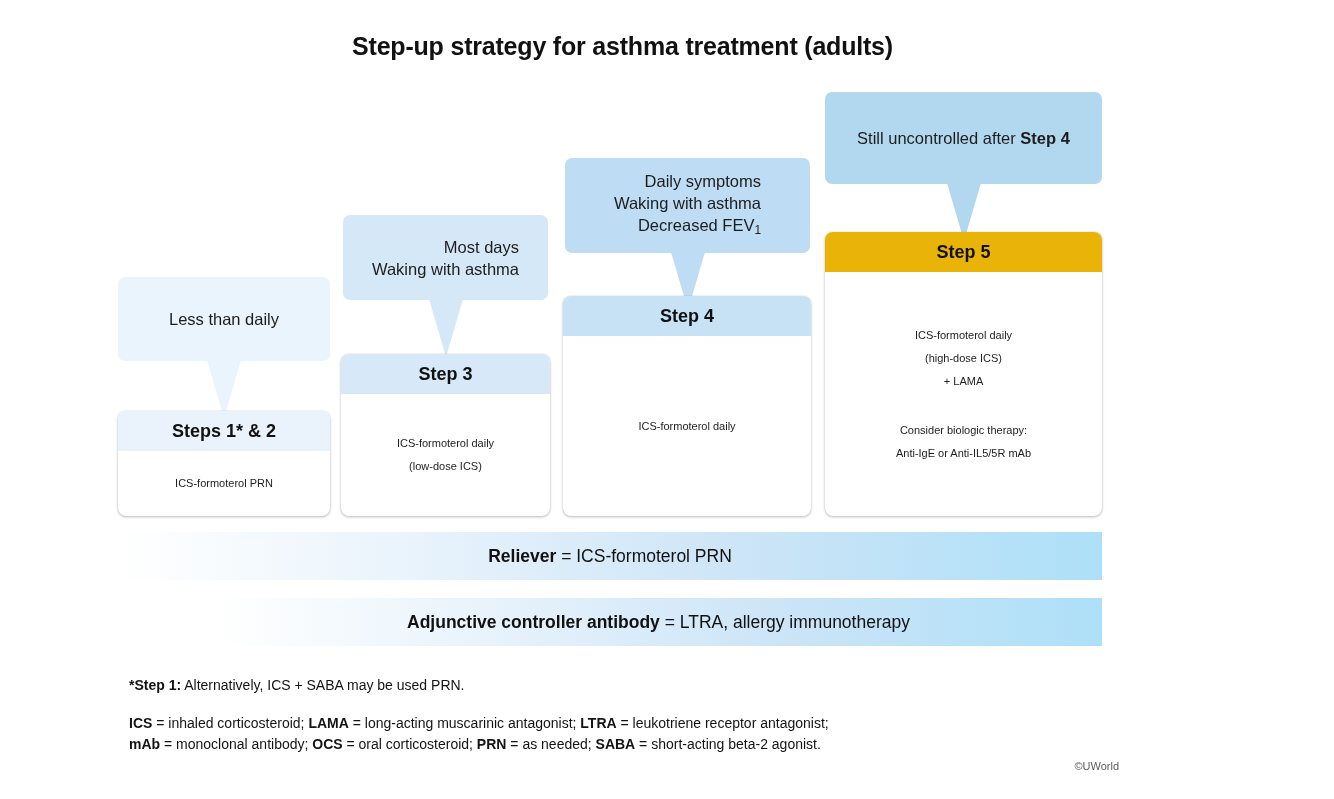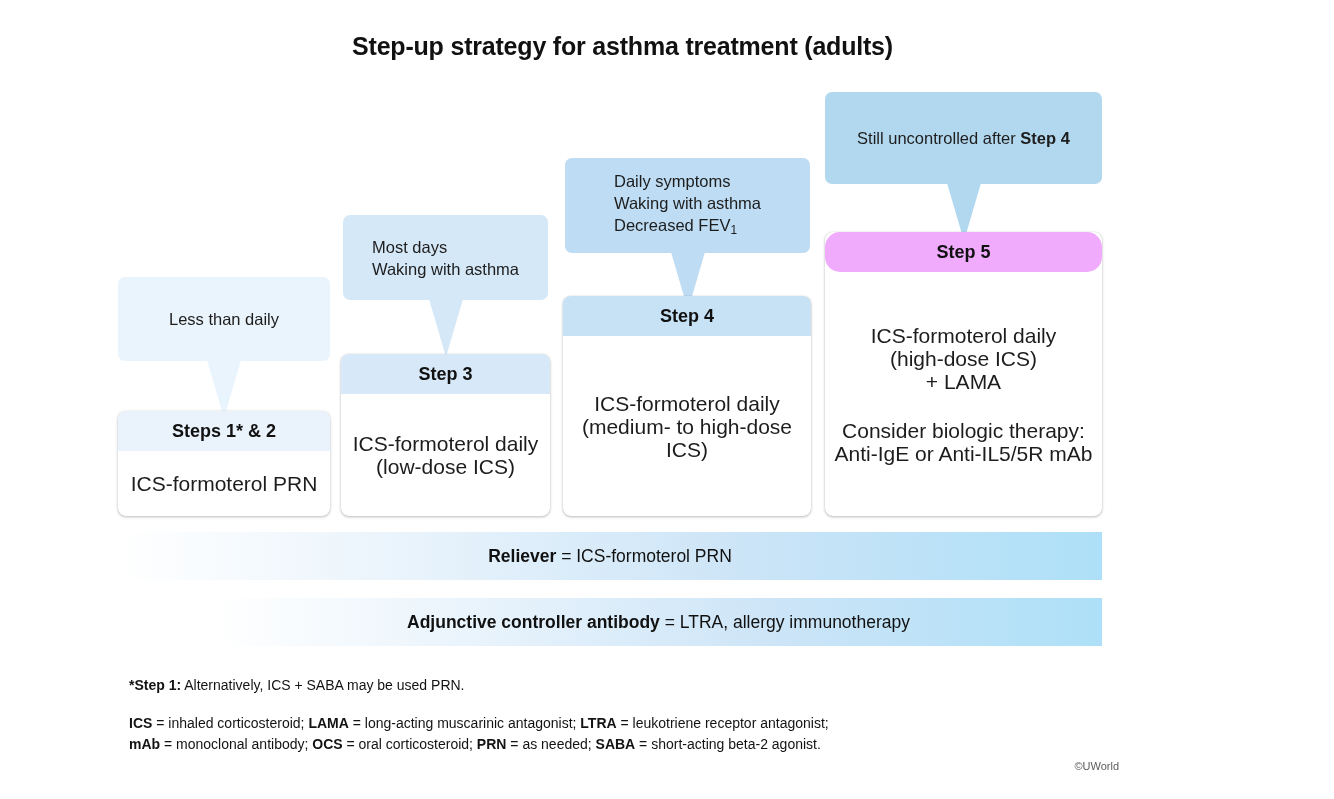--- a/index.html
+++ b/index.html
@@ -30,21 +30,21 @@
     font-weight: bold;
     letter-spacing: -0.2px;
     color: #111111;
   }
 
   
   .callout {
     position: absolute;
     box-sizing: border-box;
     border-radius: 7px;
-    text-align: left;
+    text-align: right;
     font-size: 16.5px;
     line-height: 22px;
     color: #1d1d1d;
     display: flex;
     align-items: center;
     justify-content: center;
     padding: 6px 10px;
   }
   .callout .tail {
     position: absolute;
@@ -77,21 +77,21 @@
     justify-content: center;
     font-size: 18px;
     font-weight: bold;
     color: #111111;
   }
   .card-body {
     display: flex;
     align-items: center;
     justify-content: center;
     text-align: center;
-    font-size: 21px;
+    font-size: 11px;
     line-height: 23px;
     color: #1d1d1d;
     padding: 4px 8px;
     box-sizing: border-box;
   }
 
   
   .bar {
     position: absolute;
     display: flex;
@@ -171,27 +171,26 @@
         <div>(low-dose ICS)</div>
       </div>
     </div>
   </div>
 
   <div class="card" style="left:563px; top:296px; width:248px; height:220px;">
     <div class="card-head" style="background:#c7e2f5;">Step 4</div>
     <div class="card-body" style="height:180px;">
       <div>
         <div>ICS-formoterol daily</div>
-        <div>(medium- to high-dose ICS)</div>
       </div>
     </div>
   </div>
 
   <div class="card" style="left:825px; top:232px; width:277px; height:284px;">
-    <div class="card-head" style="background:#f0abfc;border-radius:15px;">Step 5</div>
+    <div class="card-head" style="background:#eab308;">Step 5</div>
     <div class="card-body" style="height:244px;">
       <div>
         <div>ICS-formoterol daily</div>
         <div>(high-dose ICS)</div>
         <div>+ LAMA</div>
         <div style="height:26px;"></div>
         <div>Consider biologic therapy:</div>
         <div>Anti-IgE or Anti-IL5/5R mAb</div>
       </div>
     </div>

